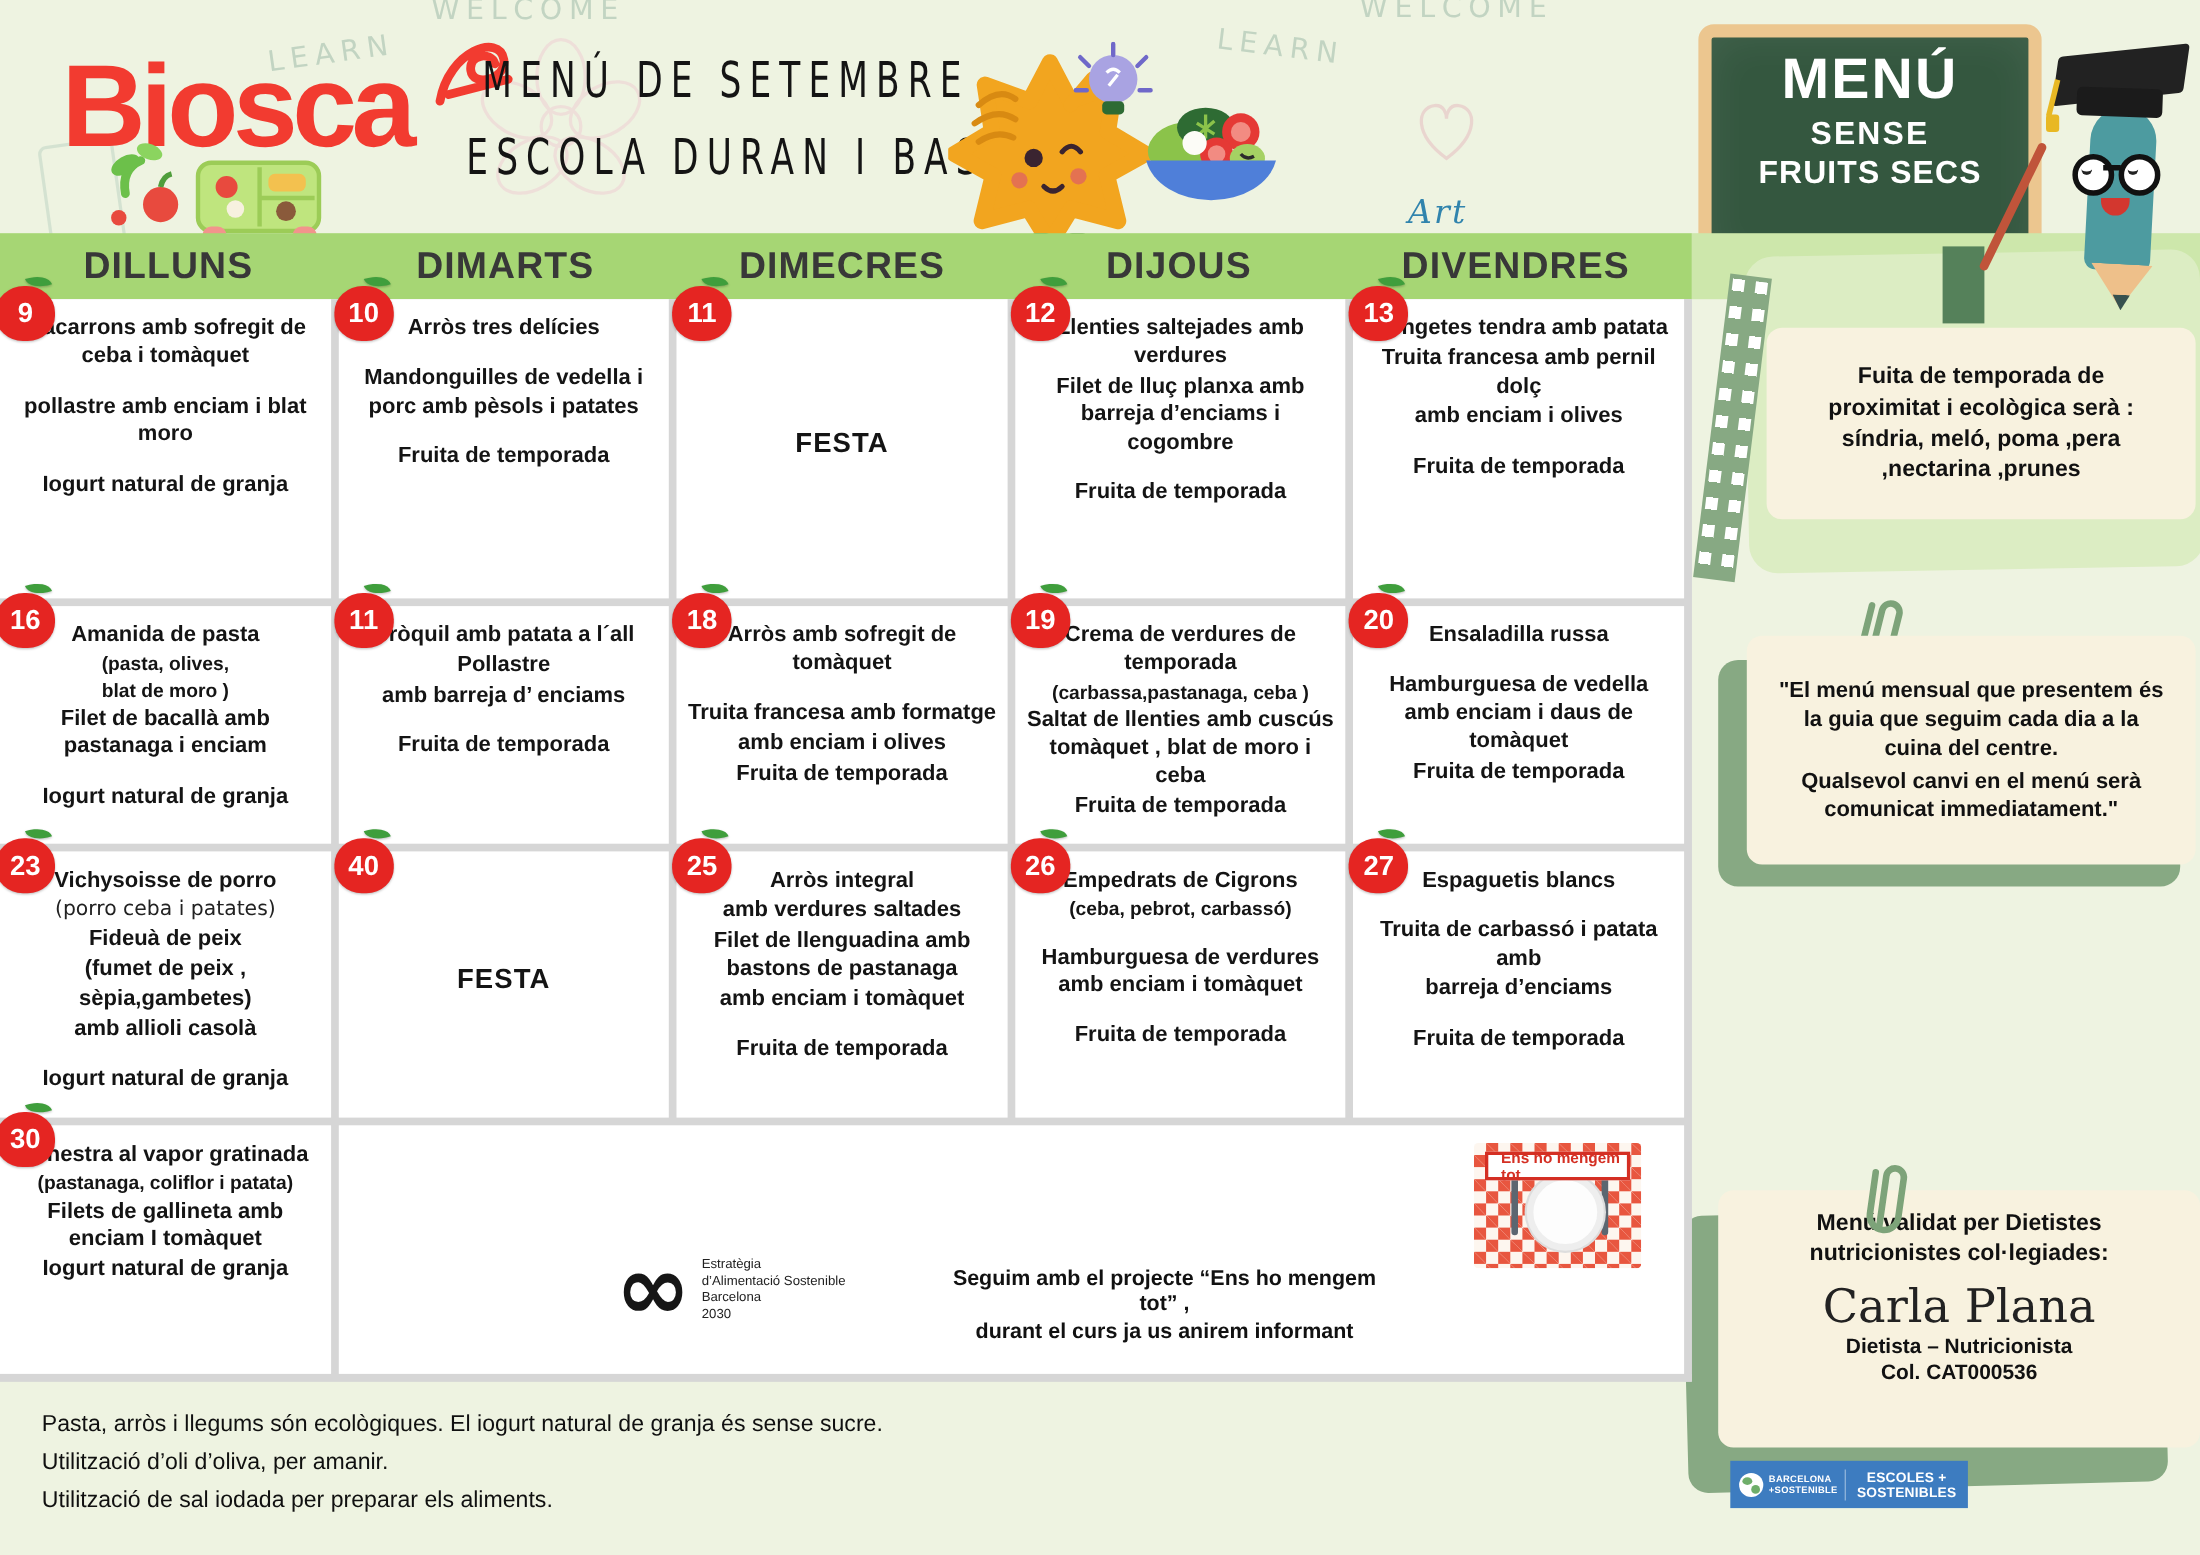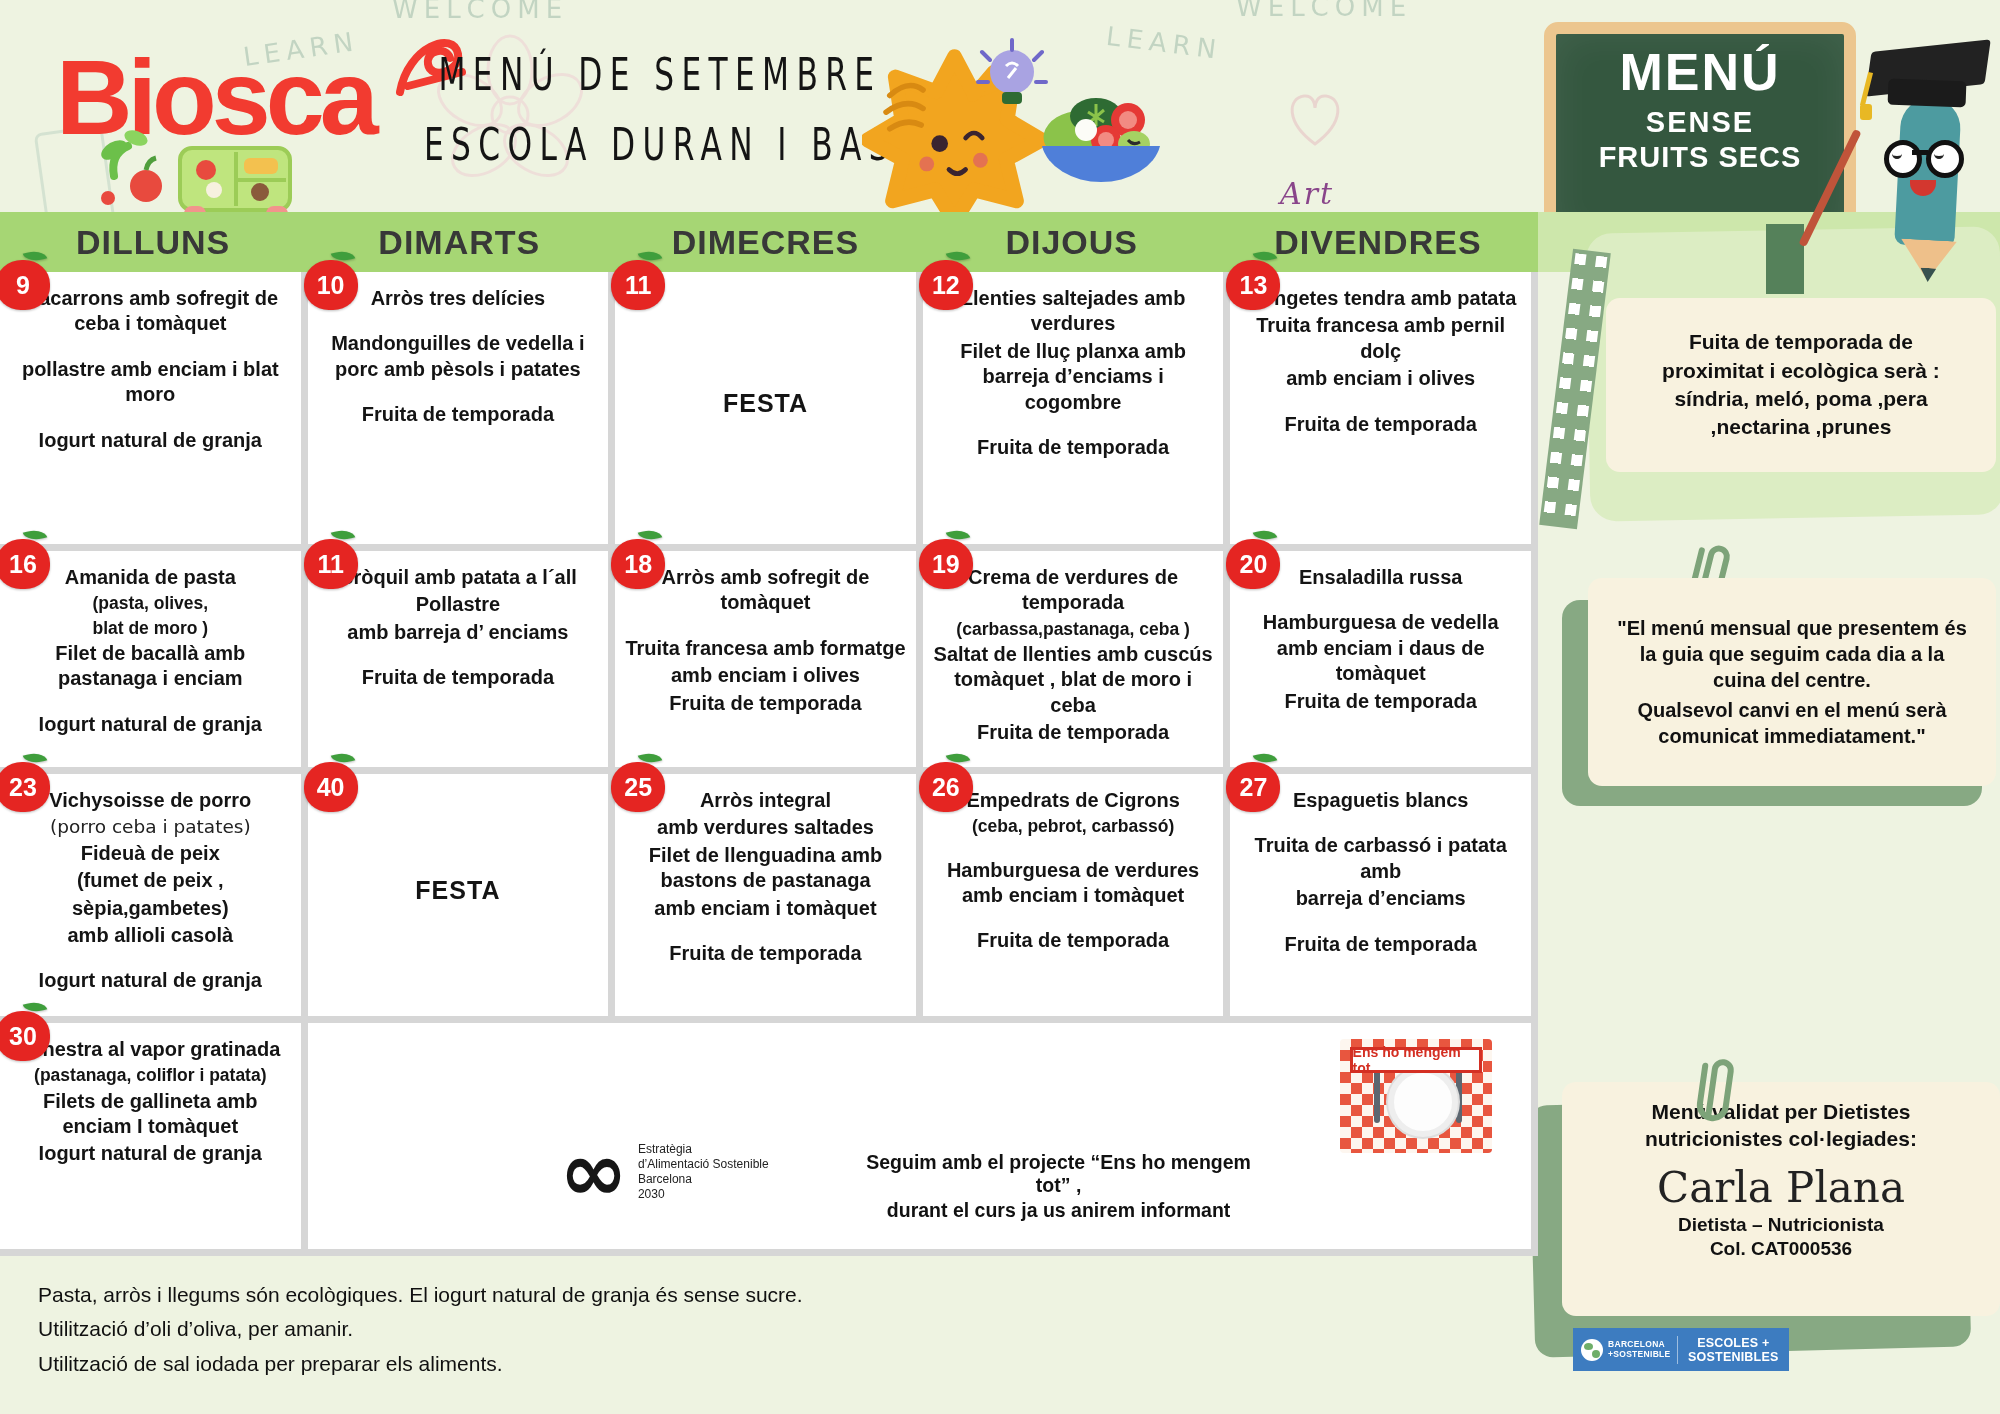--- a/index.html
+++ b/index.html
@@ -5,21 +5,21 @@
   html,body{margin:0;padding:0;}
   body{font-family:"Liberation Sans",sans-serif;}
   #page{position:relative;width:2000px;height:1414px;background:#eef3e1;overflow:hidden;}
 
   
   .doodle-word{position:absolute;color:#9fbcaa;opacity:.55;font-size:26px;letter-spacing:6px;font-weight:400;font-family:"DejaVu Sans",sans-serif;}
   .dw1{left:392px;top:-6px;}
   .dw2{left:243px;top:34px;transform:rotate(-8deg);}
   .dw3{left:1236px;top:-8px;}
   .dw4{left:1106px;top:28px;transform:rotate(7deg);}
-  .dw5{left:1280px;top:176px;font-family:"DejaVu Serif",serif;font-style:italic;color:#701a75;font-size:30px;letter-spacing:2px;opacity:.8;}
+  .dw5{left:1280px;top:176px;font-family:"DejaVu Serif",serif;font-style:italic;color:#0369a1;font-size:30px;letter-spacing:2px;opacity:.8;}
   .doodle-svg{position:absolute;opacity:.5;}
 
   
   .logo-text{position:absolute;left:56px;top:44px;font-size:106px;font-weight:800;color:#f23b30;letter-spacing:-5px;line-height:1;}
   .logo-swirl{position:absolute;left:388px;top:28px;}
   .lunchbox{position:absolute;left:88px;top:128px;}
   .title{position:absolute;left:400px;top:54px;width:520px;text-align:center;color:#141414;font-family:"DejaVu Sans",sans-serif;}
   .title .t{margin:0;font-size:34px;font-weight:500;letter-spacing:8px;transform:scale(.92,1.32);}
   .title .t2{margin-top:30px;}
   .star-wrap{position:absolute;left:862px;top:40px;}
@@ -71,21 +71,21 @@
   .apple b{color:#fff;font-size:25px;font-weight:800;}
 
   
   #announcement{grid-column:2/6;grid-row:4;position:relative;background:#fff;}
   .welcome{position:absolute;left:40px;top:24px;width:810px;text-align:center;color:#3fae49;}
   .welcome p{margin:4px 0;font-size:33px;font-weight:800;}
   .placemat{position:absolute;left:1032px;top:16px;width:152px;height:114px;background-image:linear-gradient(45deg,#e8563f 25%,transparent 25%,transparent 75%,#e8563f 75%),linear-gradient(45deg,#e8563f 25%,#fdf6ef 25%,#fdf6ef 75%,#e8563f 75%);background-size:22px 22px;background-position:0 0,11px 11px;border-radius:4px;}
   .plate{position:absolute;left:48px;top:28px;width:58px;height:58px;background:#fdfdfd;border-radius:50%;border:6px solid #eee;box-shadow:0 0 0 2px #ddd;}
   .fork,.knife{position:absolute;top:30px;width:6px;height:54px;background:#5c6670;border-radius:3px;}
   .fork{left:34px;} .knife{left:116px;}
-  .pm-banner{position:absolute;left:10px;top:8px;width:132px;height:26px;background:#fff;border:3px solid #d42f23;display:flex;align-items:center;justify-content:center;font-size:14px;font-weight:800;color:#d42f23;box-sizing:border-box;}
+  .pm-banner{position:absolute;left:10px;top:8px;width:132px;height:26px;background:#fff;border:3px solid #d42f23;display:flex;align-items:center;justify-content:center;font-size:14px;font-weight:800;color:#d42f23;box-sizing:border-box;padding-left:12px;}
   .strategy{position:absolute;left:252px;top:118px;display:flex;align-items:center;gap:10px;}
   .inf{font-size:82px;font-weight:800;color:#161616;line-height:.75;font-family:"DejaVu Sans",sans-serif;}
   .stx{font-size:12px;font-weight:400;color:#222;line-height:1.25;}
   .projnote{position:absolute;left:536px;top:126px;width:430px;text-align:center;}
   .projnote p{margin:2px 16px;font-size:19.5px;font-weight:800;color:#111;}
 
   
   .footer{position:absolute;left:22px;top:1276px;color:#101010;}
   .footer p{margin:4px 16px;font-size:21px;font-weight:400;line-height:1.45;}
 

